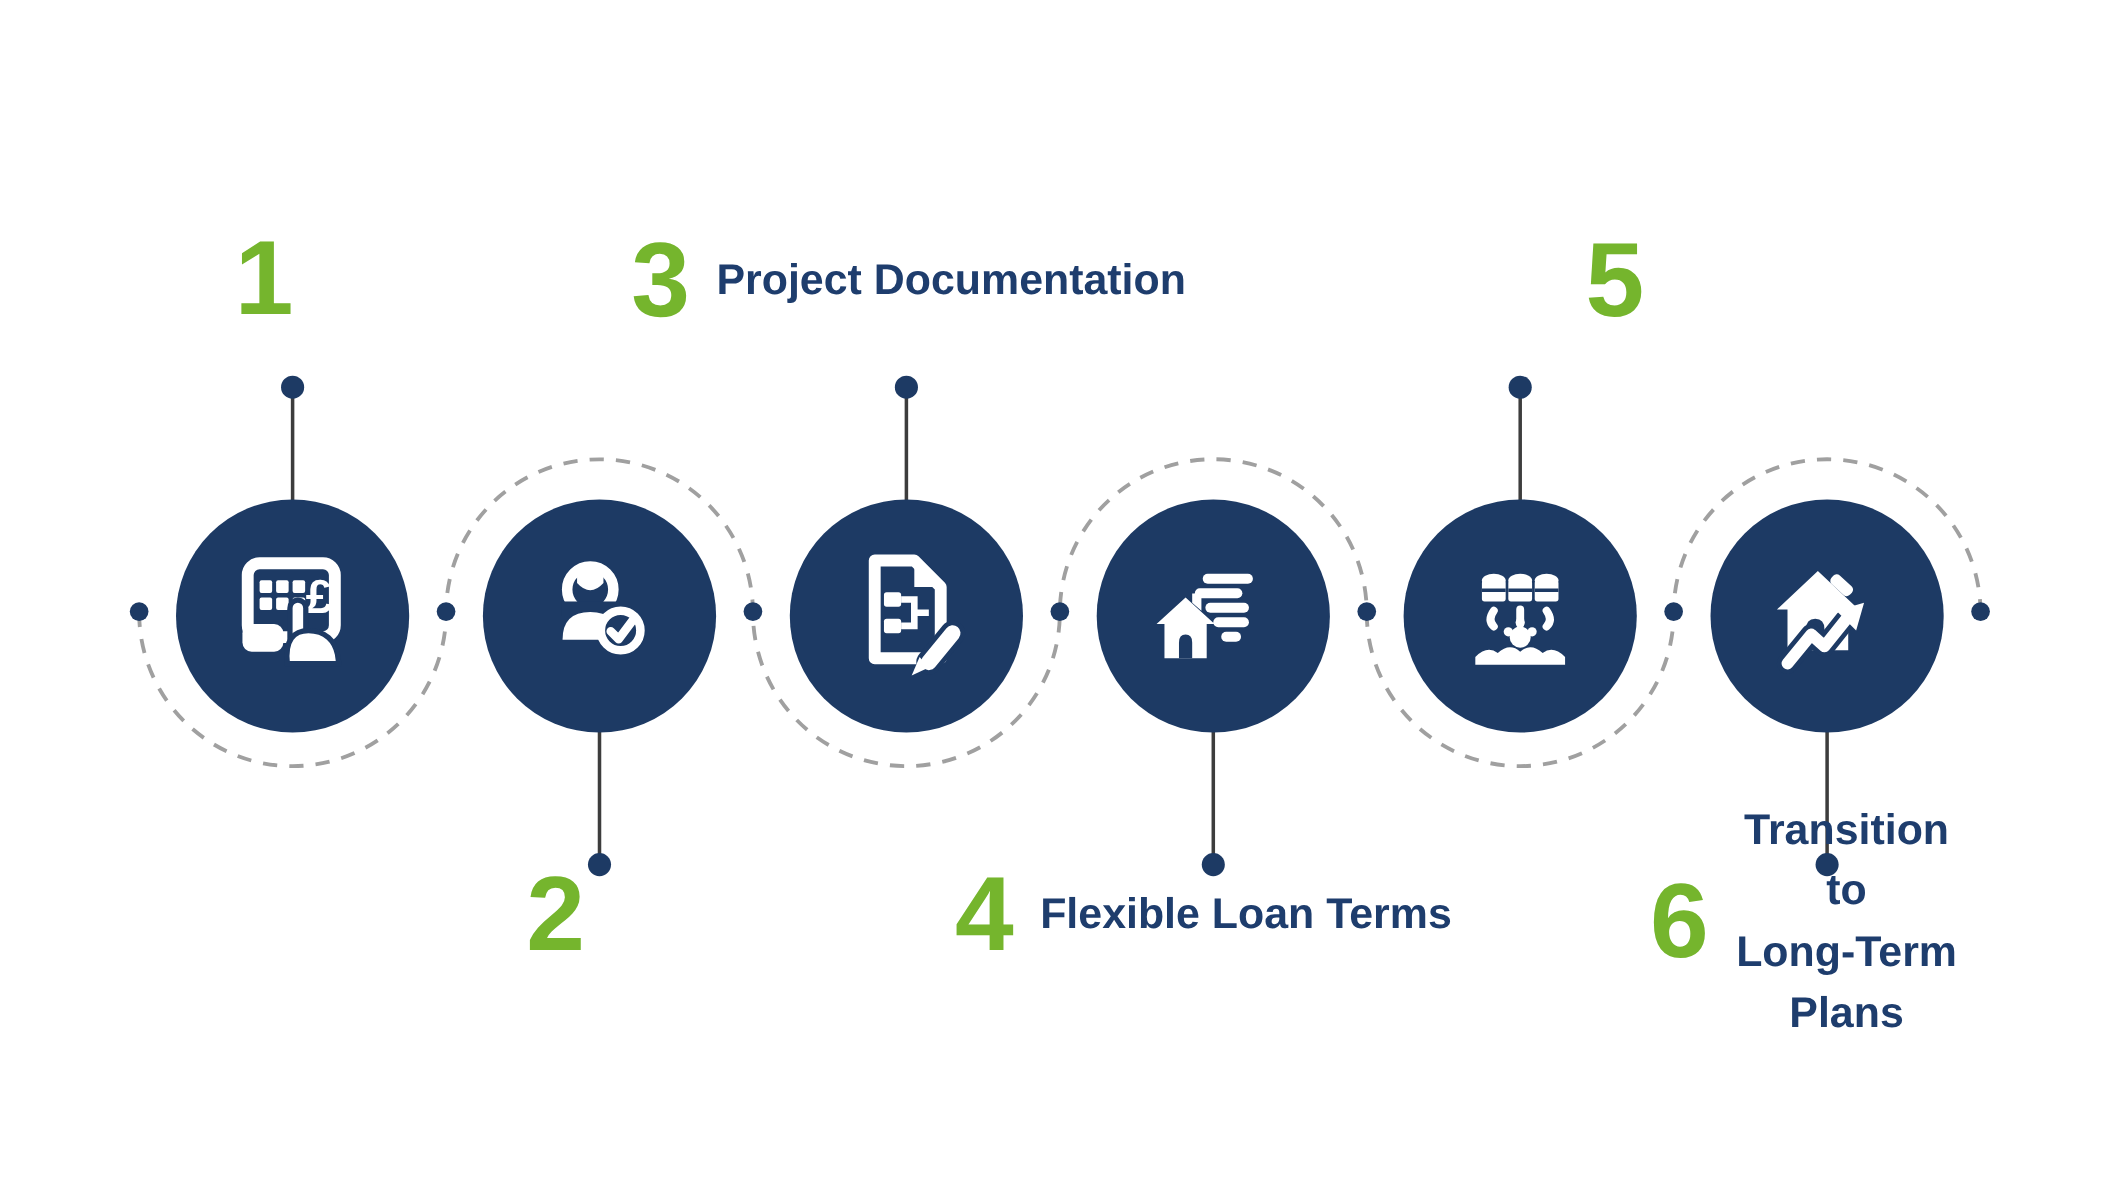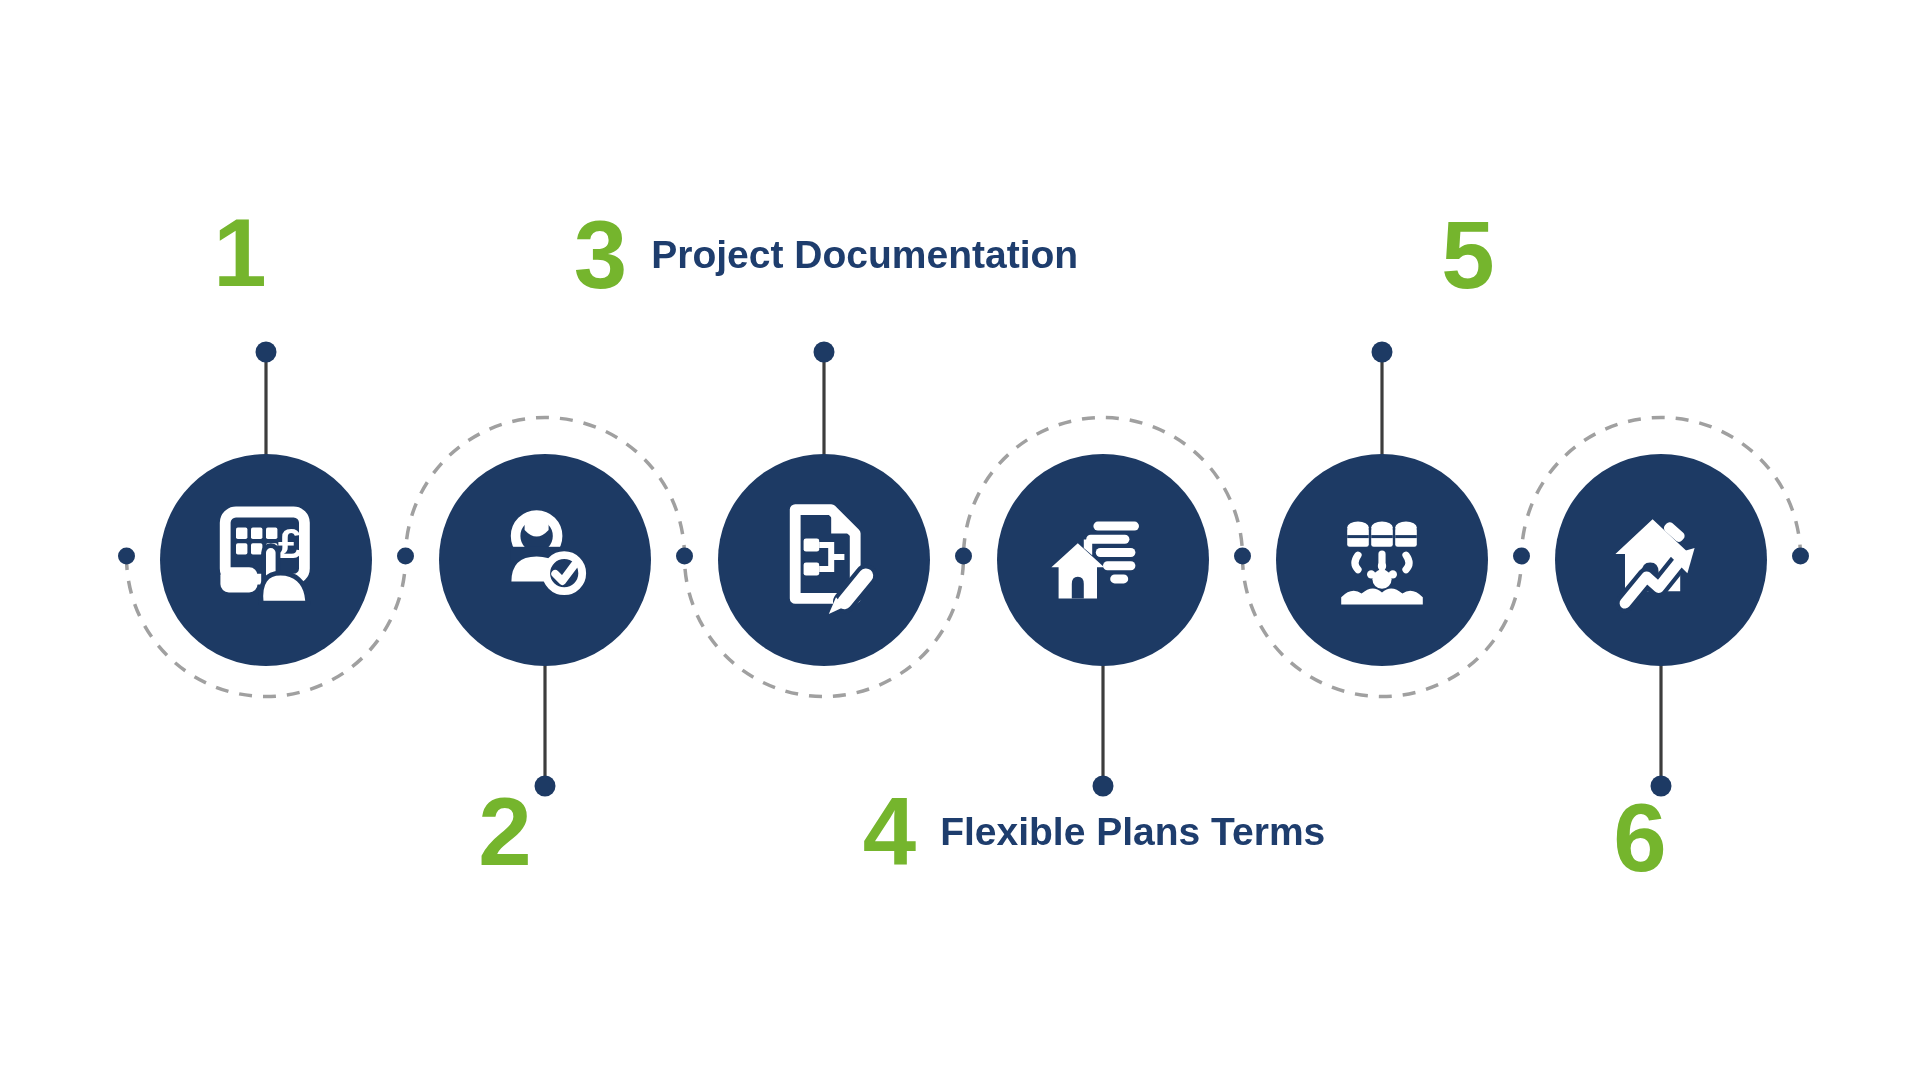--- a/index.html
+++ b/index.html
@@ -194,24 +194,26 @@
     <span class="step-num">2</span>
   </div>
 
   <div class="step-label nowrap" style="left:826px;top:255px;">
     <span class="step-num">3</span>
     <div class="step-text">Project Documentation</div>
   </div>
 
   <div class="step-label nowrap" style="left:1094px;top:832px;">
     <span class="step-num">4</span>
-    <div class="step-text">Flexible Plans Terms</div>
+    <div class="step-text">Flexible Loan Terms</div>
   </div>
 
   <div class="step-label nowrap" style="left:1468px;top:255px;">
     <span class="step-num">5</span>
   </div>
 
   <div class="step-label" style="left:1640px;top:838px;">
     <span class="step-num">6</span>
+    <div class="step-text">Transition to
+Long-Term Plans</div>
   </div>
 
 </div>
 
 </body></html>

